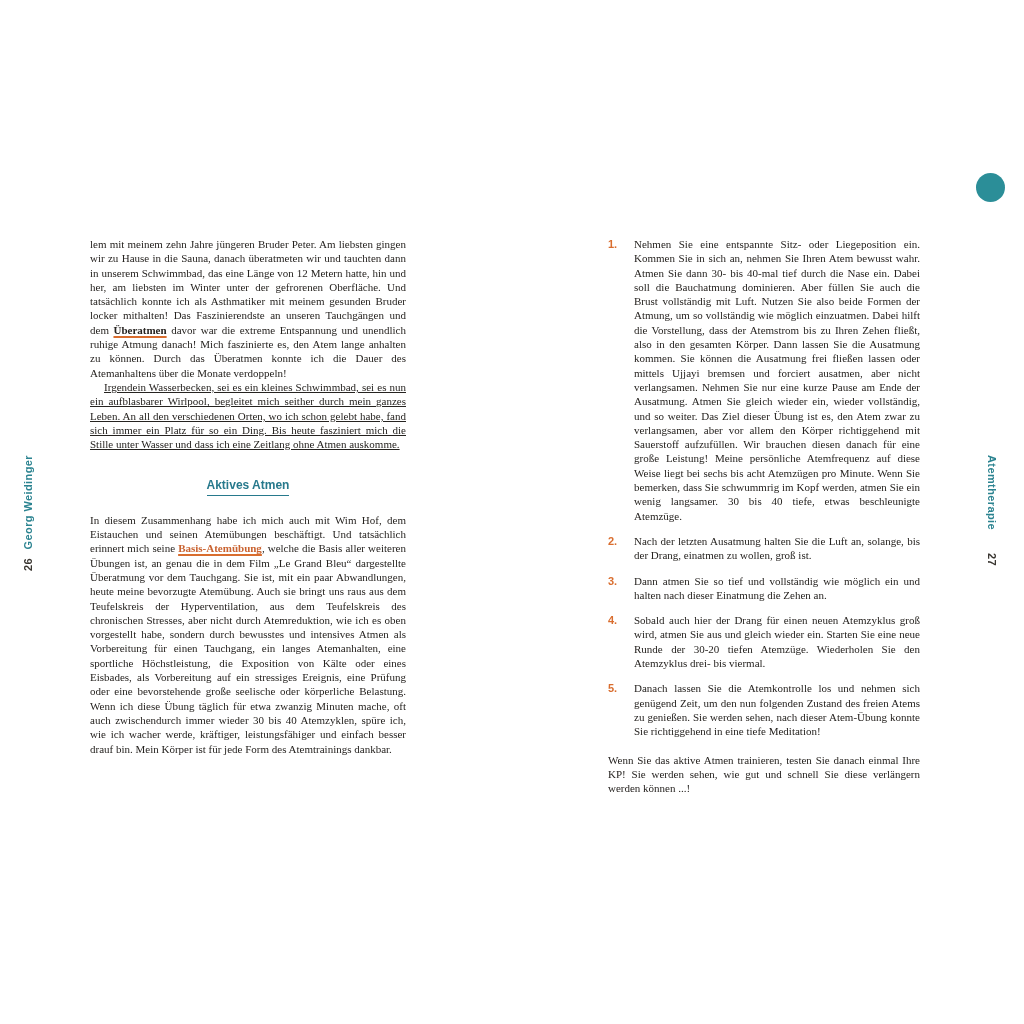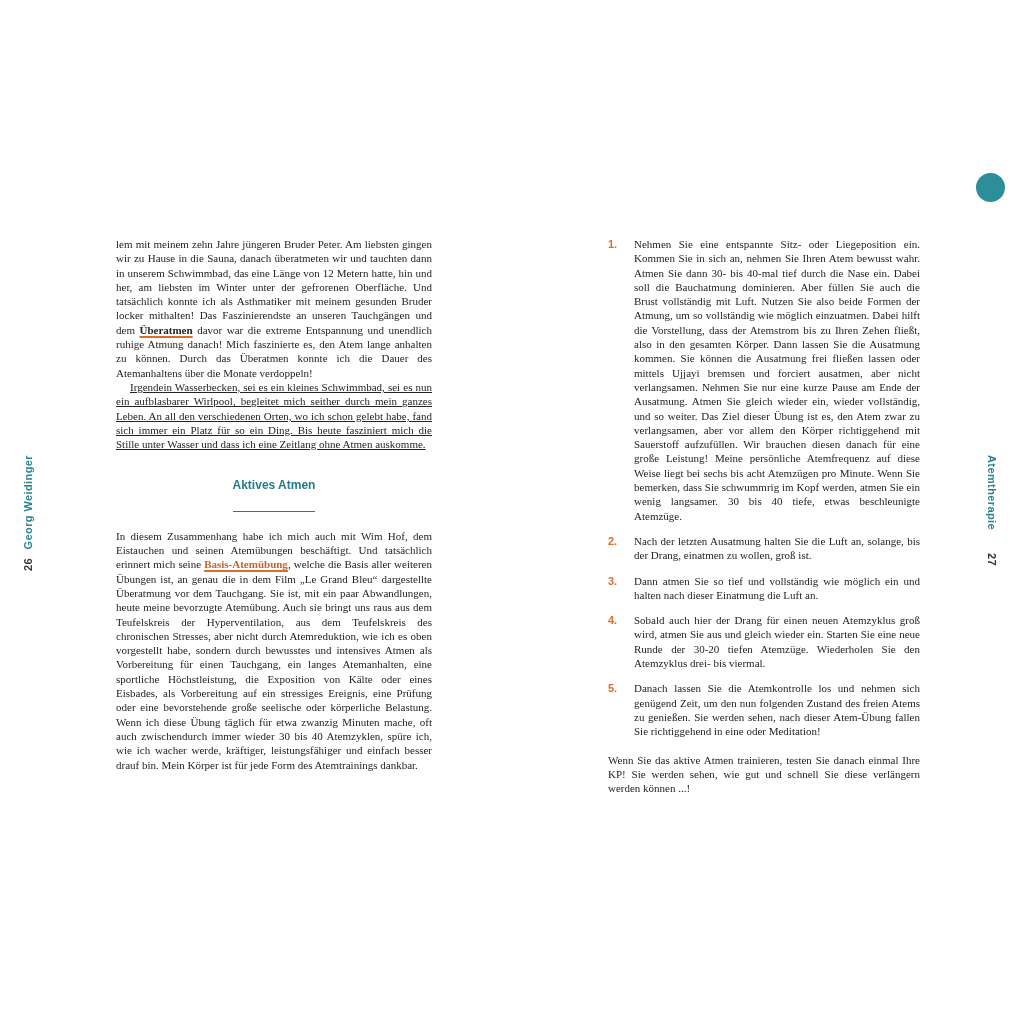--- a/index.html
+++ b/index.html
@@ -34,38 +34,38 @@
   .vert-right-label{left:986px;top:455px;color:#2b8390;}
   .vert-right-num{left:986px;top:553px;color:#3a3631;}
 
   
   .col{
     position:absolute;top:237px;
     font-size:11px;line-height:14.3px;
     text-align:justify;
     hyphens:auto;-webkit-hyphens:auto;
   }
-  .col-left{left:116px;width:316px;}
+  .col-left{left:90px;width:316px;}
   .col-right{left:608px;width:312px;}
 
   .para{margin:0;}
   .para.indent{text-indent:14px;text-decoration:underline;}
 
   .heading{
     margin:27px 0 17px 0;
     text-align:center;
     font-family:"Liberation Sans", sans-serif;
     font-size:12px;
     font-weight:bold;
     color:#27798c;
   }
   .heading .heading-inner{
     display:inline-block;
     border-bottom:1.5px solid #27798c;
-    padding-bottom:18px;
+    padding-bottom:2px;
   }
 
   .hl{
     font-weight:bold;
     text-decoration:underline;
     text-decoration-color:#d96d2e;
     text-decoration-thickness:1.8px;
     text-underline-offset:2px;
   }
   .hl.underline-dark{color:#262320;}
@@ -115,27 +115,27 @@
         <div class="step">
           <span class="step-num">1.</span>
           <span class="step-text">Nehmen Sie eine entspannte Sitz- oder Liegeposition ein. Kommen Sie in sich an, nehmen Sie Ihren Atem bewusst wahr. Atmen Sie dann 30- bis 40-mal tief durch die Nase ein. Dabei soll die Bauchatmung dominieren. Aber füllen Sie auch die Brust vollständig mit Luft. Nutzen Sie also beide Formen der Atmung, um so vollständig wie möglich einzuatmen. Dabei hilft die Vorstellung, dass der Atemstrom bis zu Ihren Zehen fließt, also in den gesamten Körper. Dann lassen Sie die Ausatmung kommen. Sie können die Ausatmung frei fließen lassen oder mittels Ujjayi bremsen und forciert ausatmen, aber nicht verlangsamen. Nehmen Sie nur eine kurze Pause am Ende der Ausatmung. Atmen Sie gleich wieder ein, wieder vollständig, und so weiter. Das Ziel dieser Übung ist es, den Atem zwar zu verlangsamen, aber vor allem den Körper richtiggehend mit Sauerstoff aufzufüllen. Wir brauchen diesen danach für eine große Leistung! Meine persönliche Atemfrequenz auf diese Weise liegt bei sechs bis acht Atemzügen pro Minute. Wenn Sie bemerken, dass Sie schwummrig im Kopf werden, atmen Sie ein wenig langsamer. 30 bis 40 tiefe, etwas beschleunigte Atemzüge.</span>
         </div>
         <div class="step">
           <span class="step-num">2.</span>
           <span class="step-text">Nach der letzten Ausatmung halten Sie die Luft an, solange, bis der Drang, einatmen zu wollen, groß ist.</span>
         </div>
         <div class="step">
           <span class="step-num">3.</span>
-          <span class="step-text">Dann atmen Sie so tief und vollständig wie möglich ein und halten nach dieser Einatmung die Luft an.</span>
+          <span class="step-text">Dann atmen Sie so tief und vollständig wie möglich ein und halten nach dieser Einatmung die Zehen an.</span>
         </div>
         <div class="step">
           <span class="step-num">4.</span>
           <span class="step-text">Sobald auch hier der Drang für einen neuen Atemzyklus groß wird, atmen Sie aus und gleich wieder ein. Starten Sie eine neue Runde der 30-20 tiefen Atemzüge. Wiederholen Sie den Atemzyklus drei- bis viermal.</span>
         </div>
         <div class="step">
           <span class="step-num">5.</span>
-          <span class="step-text">Danach lassen Sie die Atemkontrolle los und nehmen sich genügend Zeit, um den nun folgenden Zustand des freien Atems zu genießen. Sie werden sehen, nach dieser Atem-Übung fallen Sie richtiggehend in eine oder Meditation!</span>
+          <span class="step-text">Danach lassen Sie die Atemkontrolle los und nehmen sich genügend Zeit, um den nun folgenden Zustand des freien Atems zu genießen. Sie werden sehen, nach dieser Atem-Übung konnte Sie richtiggehend in eine tiefe Meditation!</span>
         </div>
       </div>
     <p class="closing">Wenn Sie das aktive Atmen trainieren, testen Sie danach einmal Ihre KP! Sie werden sehen, wie gut und schnell Sie diese verlängern werden können ...!</p>
   </div>
 
 </div>
 
 </body></html>

